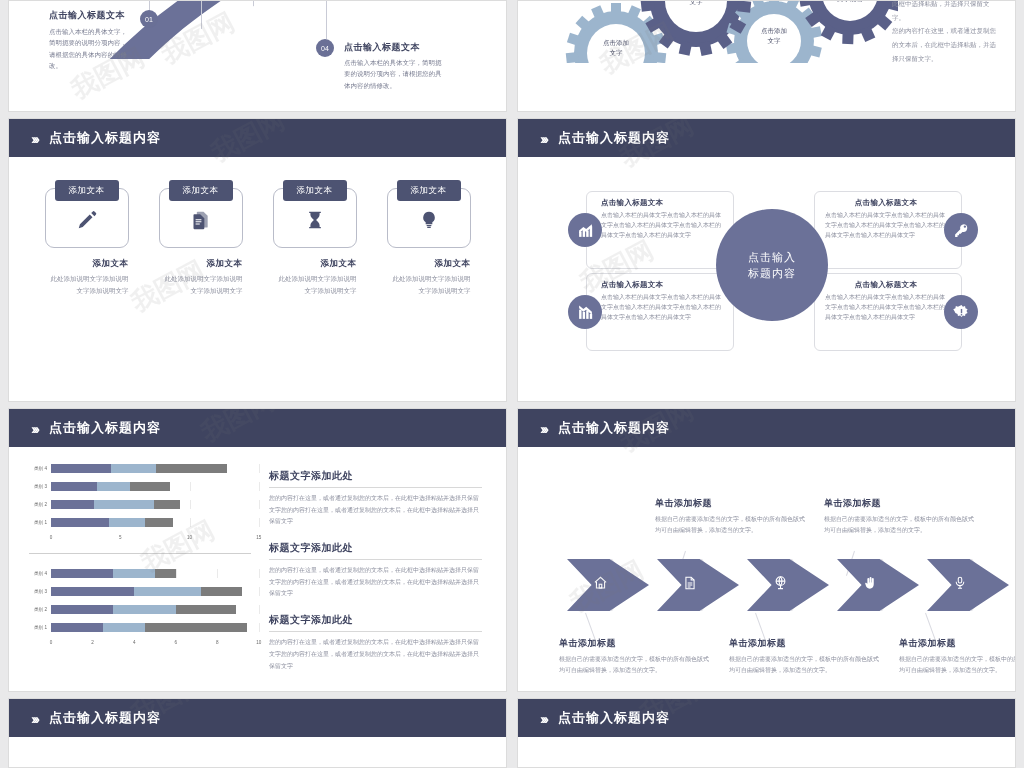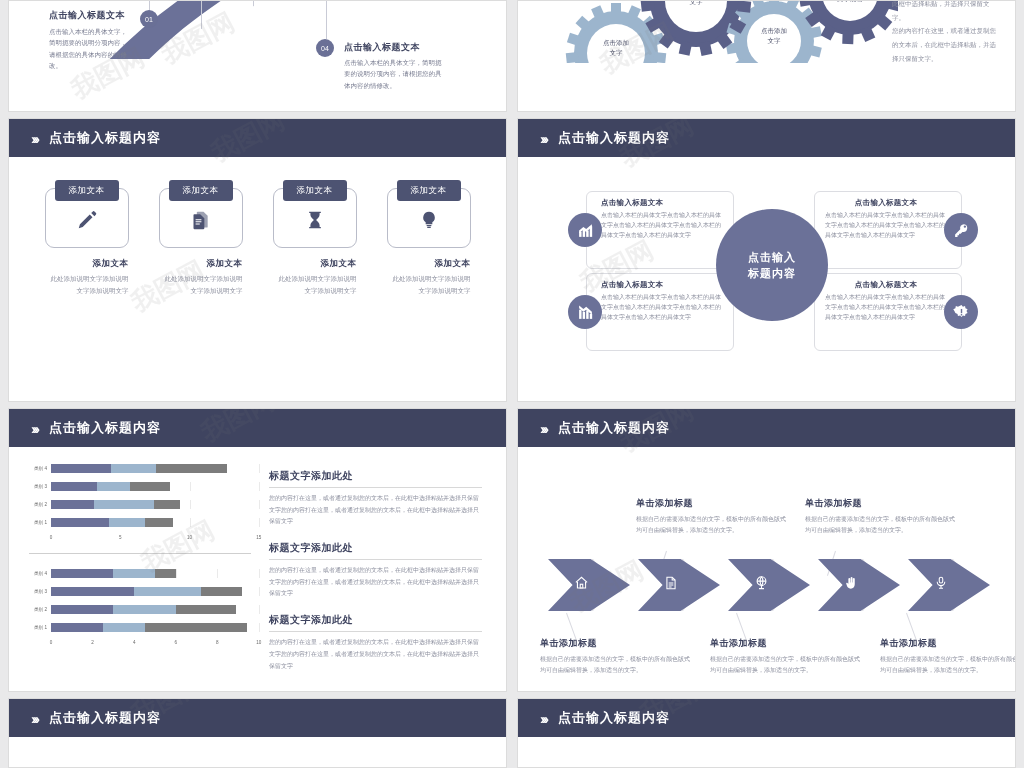--- a/index.html
+++ b/index.html
@@ -149,21 +149,21 @@
     display: flex; align-items: center; justify-content: center;
     color: #fff;
   }
   .center-circle {
     position: absolute;
     width: 112px; height: 112px; border-radius: 50%;
     background: #6b7198;
     color: #fff;
     display: flex; align-items: center; justify-content: center;
     text-align: center;
-    font-size: 11px; font-weight: bold; line-height: 1.5;
+    font-size: 11px; font-weight: normal; line-height: 1.5;
     letter-spacing: 1px;
   }
 
   
   .chart-area { position: relative; padding: 14px 8px 0 0; display: flex; }
   .charts { width: 250px; padding-left: 12px; }
   .chart { position: relative; }
   .chart-rows { }
   .crow { display: flex; align-items: center; height: 15px; margin-bottom: 3px; }
   .clabel { width: 30px; font-size: 4.6px; color: #6a6a6a; text-align: right; padding-right: 4px; }
@@ -178,21 +178,21 @@
   .tblock { margin-bottom: 13px; }
   .tblock-h {
     font-size: 10px; font-weight: bold; color: #3f4460;
     padding-bottom: 4px;
     border-bottom: 1px solid #d8d8d8;
     letter-spacing: .5px;
   }
   .tblock-p { margin-top: 5px; font-size: 6px; color: #8c8f9e; line-height: 1.95; }
 
   
-  .s6 { position: relative; height: 202px; }
+  .s6 { position: relative; height: 202px; margin-left: 19px; }
   .arrow-row {
     position: absolute; left: 30px; top: 112px;
     display: flex; gap: 8px;
   }
   .arrow { position: relative; width: 82px; height: 52px; }
   .arrow .solid {
     position: absolute; inset: 0;
     background: #6b7198;
     clip-path: polygon(0 0, 52% 0, 100% 50%, 52% 100%, 0 100%, 30% 50%);
   }

